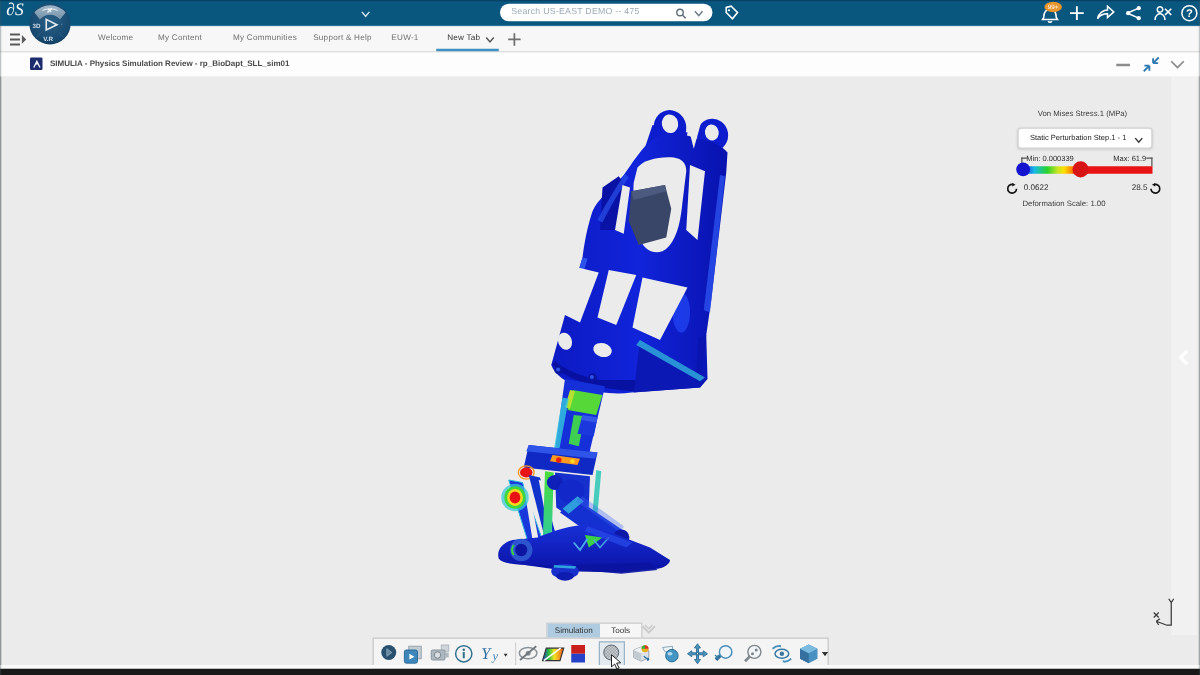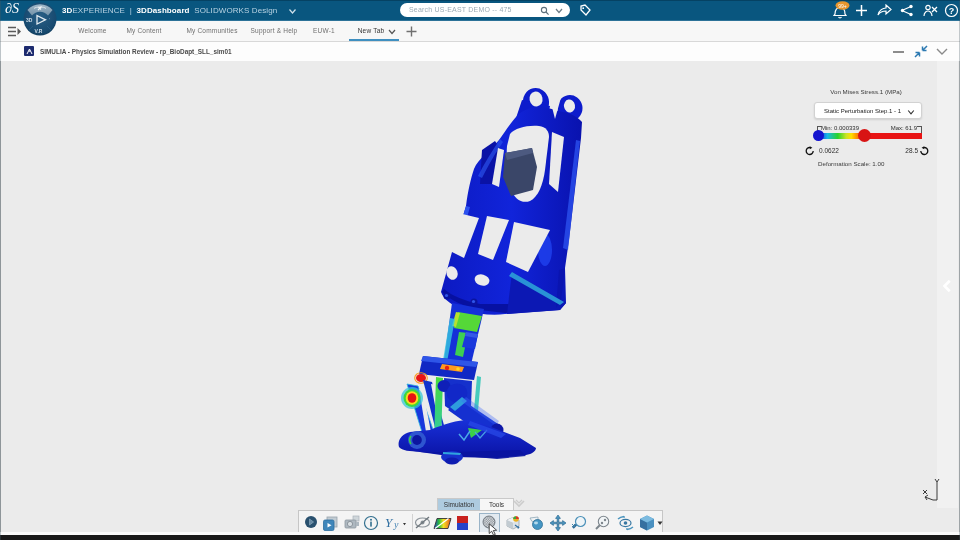--- a/index.html
+++ b/index.html
@@ -319,21 +319,20 @@
     <svg class="abs" style="left:918px;top:415px;" width="24" height="28" viewBox="0 0 24 28">
       <path d="M14 24 L18 24 L18 6 M16 3 L18 6 L20 3" stroke="#3a3a3a" stroke-width="1" fill="none"></path>
       <path d="M14 24 L6 21 M6 21 L9 19 M6 21 L8 24" stroke="#3a3a3a" stroke-width="1" fill="none"></path>
       <path d="M4 14 L8 18 M8 14 L4 18" stroke="#3a3a3a" stroke-width="1" fill="none"></path>
     </svg>
   </div>
 
   <div id="topbar" class="abs">
     <div class="hl"></div>
     <div class="abs" style="left:5px;top:1px;width:22px;height:19px;font-family:'Liberation Serif',serif;font-style:italic;font-size:14px;color:#fff;">∂S</div>
-    <div id="brand"><b>3D</b>EXPERIENCE&nbsp; | &nbsp;<b>3DDashboard</b>&nbsp; SOLIDWORKS Design</div>
     <svg class="abs" style="left:288px;top:8px" width="9" height="7" viewBox="0 0 9 7">
         <path d="M1.5 1.5 L4.5 5 L7.5 1.5" stroke="#cfe0ea" stroke-width="1.2" fill="none"></path>
       </svg>
     <div id="searchpill">
         <span>Search US-EAST DEMO -- 475</span>
       <svg style="position:absolute;left:140px;top:2.5px" width="10" height="10" viewBox="0 0 10 10">
           <circle cx="4" cy="4" r="2.6" stroke="#5d6f7b" stroke-width="1.1" fill="none"></circle>
           <path d="M6 6 L8.6 8.6" stroke="#5d6f7b" stroke-width="1.2"></path>
         </svg>
       <svg style="position:absolute;left:155px;top:4.5px" width="8" height="6" viewBox="0 0 8 6">

